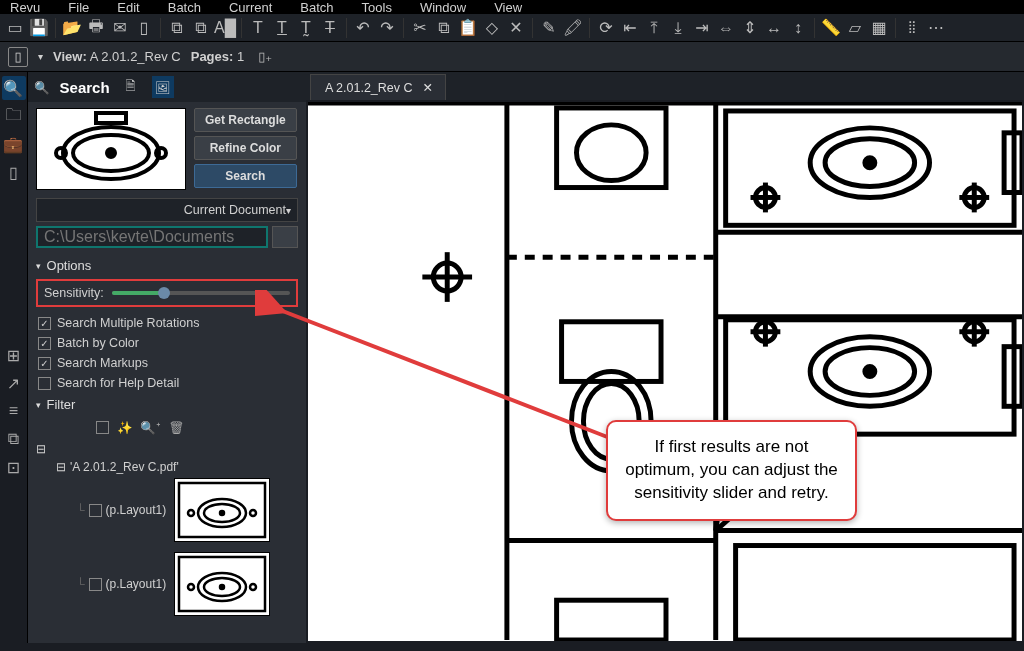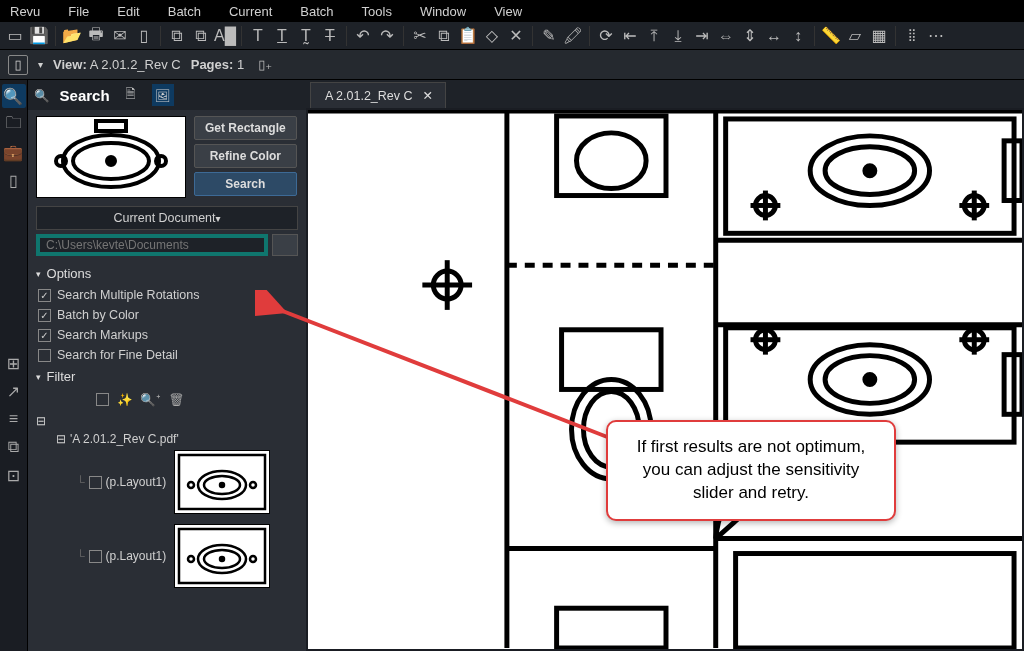--- a/index.html
+++ b/index.html
@@ -1,18 +1,18 @@
 <!DOCTYPE html>
 <html><head>
 <meta charset="utf-8">
 <style>
 * { margin: 0; padding: 0; box-sizing: border-box; font-family: "Segoe UI", Arial, sans-serif; }
 body { background: #1a1d23; color: #d0d0d0; width: 1024px; height: 651px; overflow: hidden; position: relative; }
 
-.menubar { background: #000; height: 22px; display: flex; align-items: center; padding: 0 10px; gap: 28px; font-size: 13px; }
+.menubar { background: #000; height: 14px; display: flex; align-items: center; padding: 0 10px; gap: 28px; font-size: 13px; }
 .menubar span { cursor: pointer; }
 
 .toolbar { background: #1e2228; height: 28px; border-bottom: 1px solid #000; display: flex; align-items: center; padding: 0 4px; gap: 2px; }
 .tbtn { width: 22px; height: 22px; display: inline-flex; align-items: center; justify-content: center; color: #bbb; border-radius: 2px; }
 .tsep { width: 1px; height: 20px; background: #333; margin: 0 3px; }
 
 .infobar { background: #25292f; height: 30px; display: flex; align-items: center; padding: 0 8px; gap: 10px; font-size: 13px; border-bottom: 1px solid #000; }
 .infobar .doc-icon { width: 20px; height: 20px; border: 1px solid #888; border-radius: 2px; display: inline-flex; align-items: center; justify-content: center; }
 
 .main { display: flex; height: 571px; }
@@ -28,23 +28,23 @@
 .panel-header .hbtn.active { background: #0e3a60; }
 
 .panel-body { padding: 6px 8px; overflow: hidden; flex: 1; }
 
 .preview-row { display: flex; gap: 8px; margin-bottom: 8px; }
 .preview-img { width: 150px; height: 82px; background: #fff; border: 1px solid #000; display:flex; align-items:center; justify-content:center; }
 .btn-col { display: flex; flex-direction: column; gap: 4px; }
 .pbtn { background: #3a3f46; color: #ddd; border: 1px solid #555; padding: 4px 10px; font-size: 12px; border-radius: 2px; text-align: center; cursor: pointer; font-weight: bold; }
 .pbtn.primary { background: #2d4a66; border-color: #3d6a96; }
 
-.select-row { background: #1e2228; border: 1px solid #444; height: 24px; display: flex; align-items: center; padding: 0 6px; justify-content: center; margin-bottom: 4px; }
+.select-row { background: #1e2228; border: 1px solid #444; height: 24px; display: flex; align-items: center; padding: 0 6px; justify-content: flex-end; margin-bottom: 4px; }
 .path-row { display: flex; gap: 4px; margin-bottom: 6px; }
-.path-input { flex: 1; background: #1e2228; border: 4px solid #0f766e; height: 22px; color: #666; padding: 0 6px; font-size: 12px; }
+.path-input { flex: 1; background: #1e2228; border: 2px solid #0f766e; height: 22px; color: #666; padding: 0 6px; font-size: 16px; }
 .path-btn { width: 26px; background: #3a3f46; border: 1px solid #555; }
 
 .section-hdr { display: flex; align-items: center; gap: 6px; padding: 4px 0; font-size: 13px; color: #ddd; }
 
 .sens-box { border: 2px solid #e03c3c; padding: 5px 6px; margin: 2px 0 6px 0; display: flex; align-items: center; gap: 8px; }
 .slider { flex: 1; height: 4px; background: #555; position: relative; border-radius: 2px; }
 .slider .fill { position: absolute; left: 0; top: 0; bottom: 0; width: 28%; background: #4a6; border-radius: 2px; }
 .slider .thumb { position: absolute; left: 26%; top: -4px; width: 12px; height: 12px; background: #6b8aa8; border-radius: 50%; }
 
 .check-row { display: flex; align-items: center; gap: 6px; padding: 3px 2px; }
@@ -55,21 +55,21 @@
 .tree-row { display: flex; align-items: center; gap: 4px; padding: 2px 0; }
 .tree-indent1 { padding-left: 20px; }
 .tree-indent2 { padding-left: 40px; }
 .thumb-img { width: 96px; height: 64px; background: #fff; border: 1px solid #000; margin-left: 4px; display:flex;align-items:center;justify-content:center; }
 
 .doc-area { flex: 1; background: #1a1d23; display: flex; flex-direction: column; }
 .tabbar { height: 28px; background: #1e2228; display: flex; align-items: flex-end; padding-left: 4px; }
 .tab { background: #2a2e35; color: #ddd; padding: 5px 12px 5px 14px; font-size: 12.5px; display: flex; align-items: center; gap: 10px; border-top: 1px solid #444; border-left: 1px solid #444; border-right: 1px solid #444; }
 .viewport { flex: 1; background: #fff; margin: 2px; position: relative; overflow: hidden; }
 
-.callout { position: absolute; left: 606px; top: 420px; width: 290px; background: #fff; border: 2px solid #e03c3c; border-radius: 10px; padding: 14px 16px; color: #000; font-size: 17px; text-align: center; line-height: 1.35; box-shadow: 0 2px 6px rgba(0,0,0,0.3); }
+.callout { position: absolute; left: 606px; top: 420px; width: 251px; background: #fff; border: 2px solid #e03c3c; border-radius: 10px; padding: 14px 16px; color: #000; font-size: 17px; text-align: center; line-height: 1.35; box-shadow: 0 2px 6px rgba(0,0,0,0.3); }
 .arrow-svg { position: absolute; left: 255px; top: 290px; pointer-events: none; }
 </style>
 </head>
 <body>
 
 <div class="menubar">
   <span>Revu</span>
   <span>File</span>
   <span>Edit</span>
   <span>Batch</span>
@@ -191,36 +191,43 @@
       <div class="path-row">
         <input class="path-input" disabled="" placeholder="C:\Users\kevte\Documents" style="">
         <div class="path-btn"></div>
       </div>
 
       <div class="section-hdr">
         <span style="font-size:9px;">▾</span>
         <span>Options</span>
       </div>
 
+      <div class="sens-box">
+        <span>Sensitivity:</span>
+        <div class="slider">
+          <div class="fill"></div>
+            <div class="thumb"></div>
+        </div>
+      </div>
 
       <div class="check-row">
           <span class="chk">✓</span>
           <span>Search Multiple Rotations</span>
         </div>
       <div class="check-row">
           <span class="chk">✓</span>
           <span>Batch by Color</span>
         </div>
       <div class="check-row">
           <span class="chk">✓</span>
           <span>Search Markups</span>
         </div>
       <div class="check-row">
           <span class="chk"></span>
-          <span>Search for Fine Detail</span>
+          <span>Search for Help Detail</span>
         </div>
 
       <div class="section-hdr">
         <span style="font-size:9px;">▾</span>
         <span>Filter</span>
       </div>
       <div class="results-tools">
         <span class="chk"></span>
         <span>✨</span>
         <span>🔍⁺</span>

